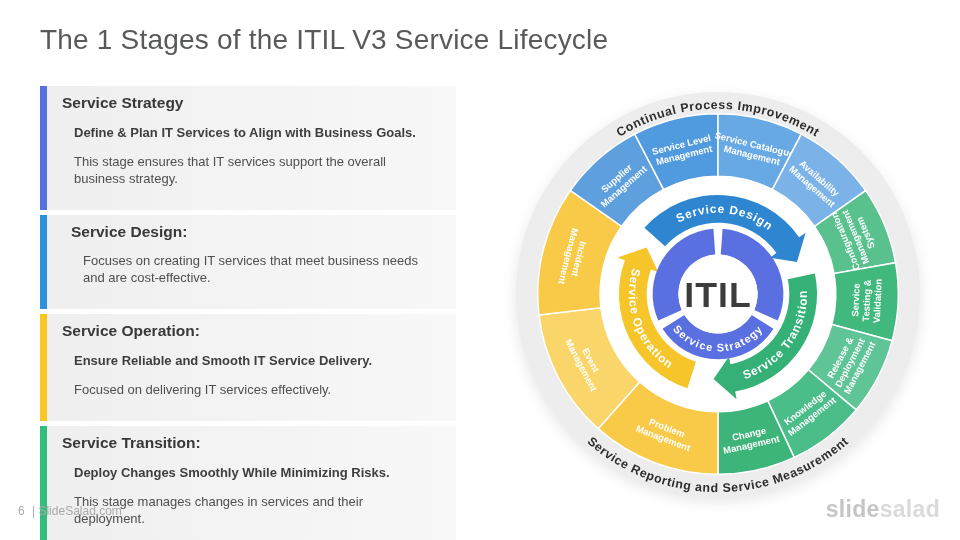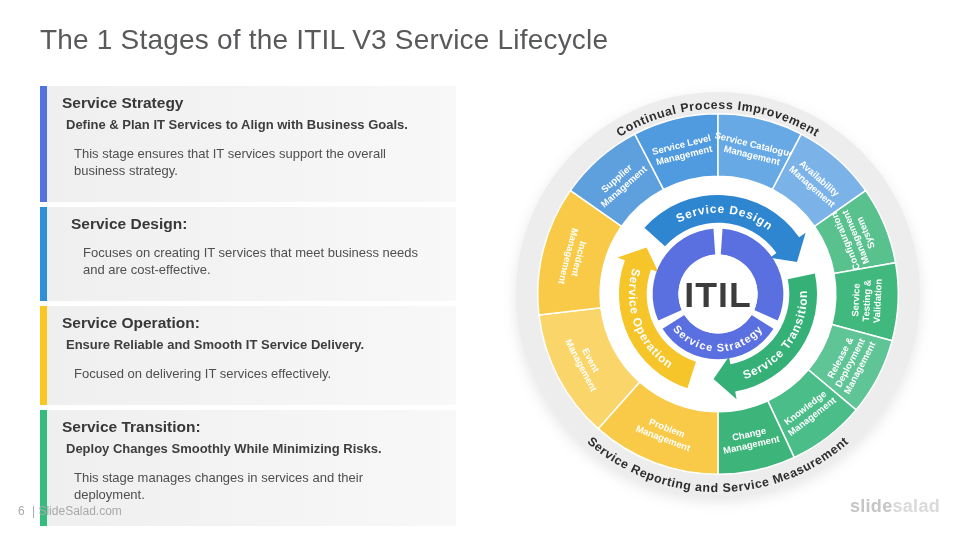--- a/index.html
+++ b/index.html
@@ -13,34 +13,34 @@
     font-size:28px;font-weight:500;color:#58595b;letter-spacing:.2px;
   }
   .stages{position:absolute;left:40px;top:86px;width:416px;}
   .stage{
     position:relative;
     background:linear-gradient(90deg,#efefef,#f8f8f8);
     border-left:7px solid #ccc;
     padding:8px 14px 10px 15px;margin-bottom:5px;
   }
   .stage h2{margin:0 0 2px;font-size:15.5px;line-height:1.22;color:#383838;font-weight:bold;}
-  .stage .headline{margin:4px;font-size:13px;font-weight:bold;color:#3e3e3e;line-height:1.3;}
+  .stage .headline{margin:12px;font-size:13px;font-weight:bold;color:#3e3e3e;line-height:1.3;}
   .stage .desc{margin:12px;font-size:13px;color:#4f4f4f;line-height:1.3;}
   .diagram{position:absolute;left:510px;top:86px;width:416px;height:416px;margin:0;}
   .diagram svg{filter:drop-shadow(0 5px 7px rgba(0,0,0,.10));}
   svg text{font-family:"Liberation Sans",sans-serif;}
   .seg-label{font-size:9.5px;font-weight:bold;fill:#ffffff;}
   .arrow-label{font-size:12px;font-weight:bold;fill:#ffffff;letter-spacing:.8px;}
   .outer-label{font-size:12.5px;font-weight:bold;fill:#2d2d2d;letter-spacing:.6px;}
   .strategy-label{font-size:11px;font-weight:bold;fill:#ffffff;letter-spacing:1.2px;}
   .itil-label{font-size:36px;font-weight:bold;fill:#3c3c3c;letter-spacing:1px;}
   .footer-text{position:absolute;top:504px;font-size:12px;color:#a9a9a9;}
   .page-num{left:18px;}
   .site-name{left:32px;}
-  .logo{position:absolute;right:20px;top:496px;font-size:18px;font-weight:bold;letter-spacing:.3px;}
+  .logo{position:absolute;right:20px;top:496px;font-size:23px;font-weight:bold;letter-spacing:.3px;}
   .logo .dark{color:#c5c5c5;}
   .logo .light{color:#dadada;}
 </style>
 </head>
 <body>
 
 <div class="slide">
 
   <h1 class="title">The 1 Stages of the ITIL V3 Service Lifecycle</h1>
 

